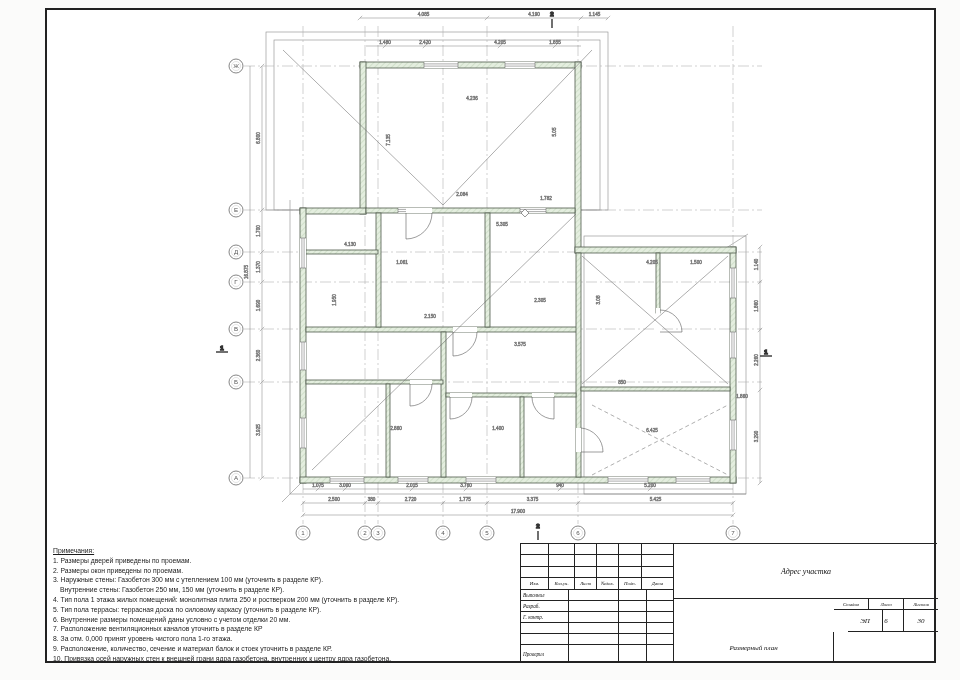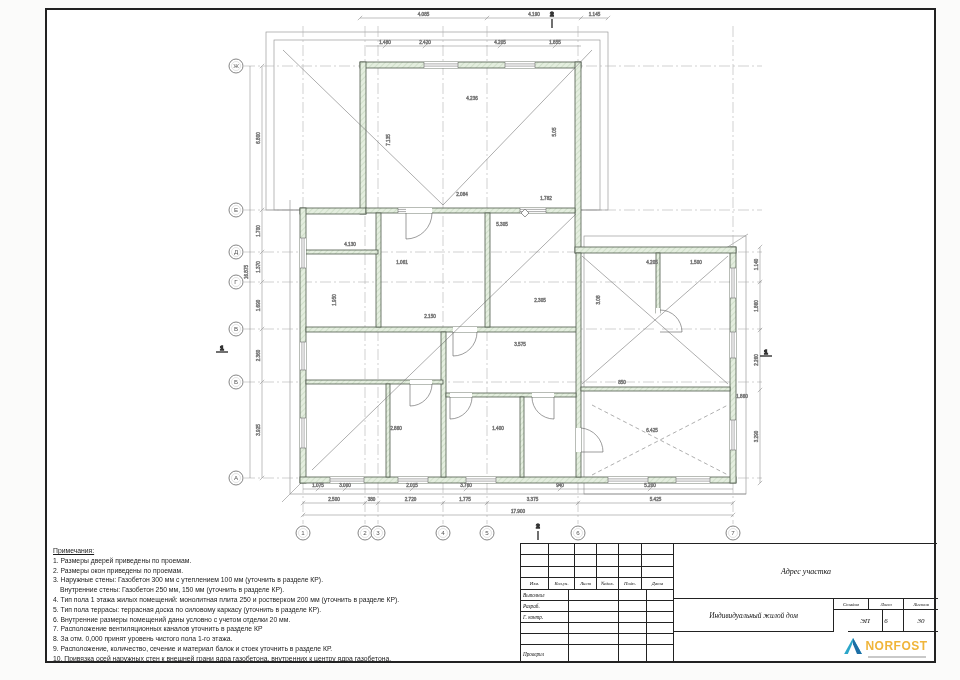--- a/index.html
+++ b/index.html
@@ -432,32 +432,21 @@
         <div style="width:27px;"></div>
     </div>
     <div class="s-abs sigrow" style="left:0;top:101px;width:153px;height:18px;">
       <div style="width:48px;">Проверил</div>
         <div style="width:50px;"></div>
         <div style="width:28px;"></div>
         <div style="width:27px;"></div>
     </div>
 
     <div class="s-abs cell addr" style="left:153px;top:0;width:264px;height:55px;border-right:none;">Адрес участка</div>
-    <div class="s-abs cell obj" style="left:153px;top:55px;width:160px;height:33px;">Индивидуальный жилой дом</div>
     <div class="s-abs cell small-lbl" style="left:313px;top:55px;width:35px;height:11px;">Стадия</div>
     <div class="s-abs cell small-lbl" style="left:348px;top:55px;width:35px;height:11px;">Лист</div>
     <div class="s-abs cell small-lbl" style="left:383px;top:55px;width:34px;height:11px;border-right:none;">Листов</div>
     <div class="s-abs cell stage-val" style="left:327px;top:66px;width:35px;height:22px;">ЭП</div>
     <div class="s-abs cell stage-val" style="left:348px;top:66px;width:35px;height:22px;">6</div>
     <div class="s-abs cell stage-val" style="left:383px;top:66px;width:34px;height:22px;border-right:none;">30</div>
-    <div class="s-abs cell logo" style="left:313px;top:88px;width:104px;height:31px;border-right:none;border-bottom:none;">
-      <div class="logo-row">
-        <svg width="18" height="16" viewBox="0 0 20 18">
-          <polygon points="10,0 20,18 0,18" fill="#2ba6c9"></polygon>
-          <polygon points="10,4.5 15.8,18 4.2,18" fill="#ffffff"></polygon>
-          <polygon points="10,0 20,18 14.5,18 10,7" fill="#1c6fa6"></polygon>
-        </svg>
-        <span class="logo-text">NORFOST</span>
-      </div>
-      <div class="logo-tagline"></div>
-    </div>
+    <div class="s-abs cell dwg-name" style="left:153px;top:88px;width:160px;height:31px;border-bottom:none;">Размерный план</div>
   </div>
 </div>
 
 </body></html>

